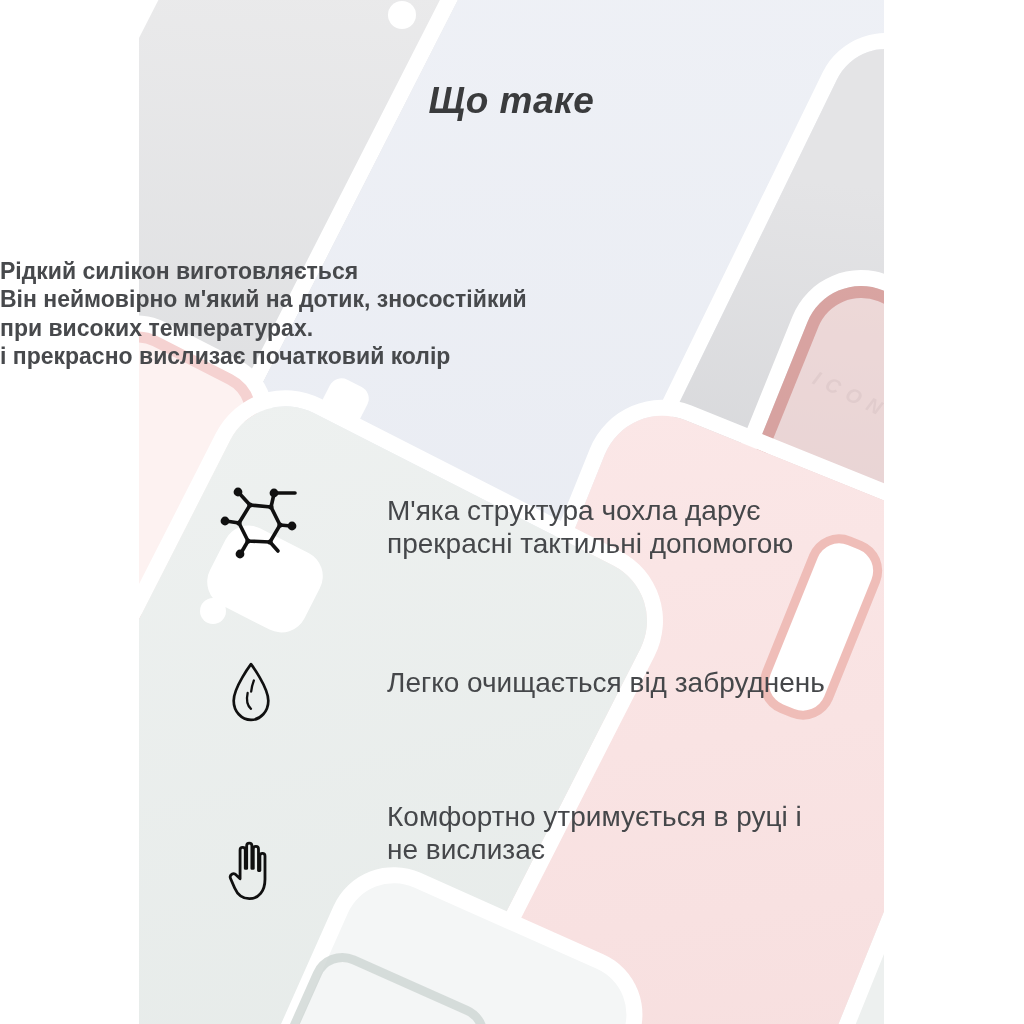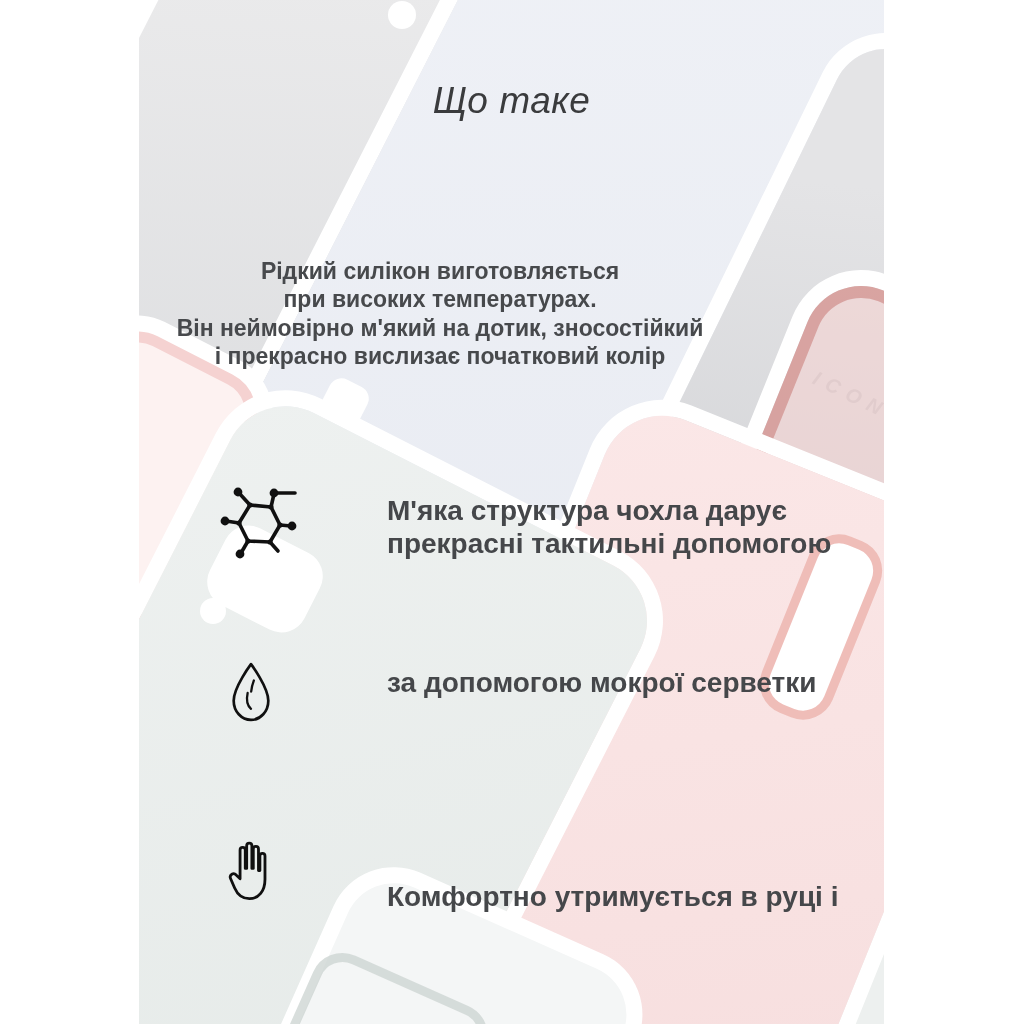--- a/index.html
+++ b/index.html
@@ -44,26 +44,26 @@
           transform:rotate(24deg);background:#edf0ef;}
   .case-h{left:131px;top:910px;width:300px;height:420px;border-radius:50px;
           transform:rotate(24deg);background:#f4f6f6;}
   .rim-h{left:151px;top:975px;width:170px;height:120px;border-radius:32px;
          transform:rotate(24deg);background:transparent;
          border:9px solid rgba(203,211,208,0.75);position:absolute;}
 
   
   .content{position:absolute;left:0;top:0;width:1024px;height:1024px;}
   .title{position:absolute;left:139px;top:78px;width:745px;text-align:center;
-         font-size:37px;line-height:45px;font-weight:400;font-style:italic;
+         font-size:37px;line-height:45px;font-weight:700;font-style:italic;
          color:#3a3b3d;letter-spacing:0.5px;}
-  .intro{position:absolute;left:0;top:257px;width:880px;text-align:center;
+  .intro{position:absolute;left:0;top:257px;width:880px;
          font-size:23px;line-height:28.4px;font-weight:700;color:#47494c;}
   .feature-text{position:absolute;left:387px;font-size:28px;line-height:33px;
-                font-weight:700;color:#45474a;}
+                font-weight:400;color:#45474a;}
   .icon{position:absolute;}
   .icon svg{display:block;}
 </style>
 </head>
 <body>
 
 <div class="canvas">
 
   <div class="strip">
     <div class="case case-c"></div>
@@ -89,22 +89,22 @@
   </div>
 
   <div class="content">
 
     <div class="title">
       <div>Що таке</div>
     </div>
 
     <div class="intro">
       <div>Рідкий силікон виготовляється</div>
+      <div>Він неймовірно м'який на дотик, зносостійкий</div>
       <div>при високих температурах.</div>
-      <div>Він неймовірно м'який на дотик, зносостійкий</div>
       <div>і прекрасно вислизає початковий колір</div>
     </div>
 
     <div class="icon" style="left:220px;top:484px;width:78px;height:80px;">
       <svg width="78" height="80" viewBox="0 0 78 80" fill="none" stroke="#101010" stroke-width="3.6" stroke-linecap="round" stroke-linejoin="round">
         <path d="M30,21 L51,23 L60,41 L50,58 L28,57 L19,39 Z"></path>
         <path d="M30,21 L19,9"></path>
           <circle cx="18" cy="8" r="4.4" fill="#101010" stroke="none"></circle>
         <path d="M51,23 L54,10"></path>
           <circle cx="54" cy="9" r="4.4" fill="#101010" stroke="none"></circle>
@@ -130,32 +130,33 @@
     </div>
 
     <div class="icon" style="left:226px;top:660px;width:50px;height:66px;">
       <svg width="50" height="64" viewBox="0 0 52 64" fill="none" stroke="#101010" stroke-width="2.8" stroke-linecap="round" stroke-linejoin="round">
         <path d="M26,3 C26,3 8,27 8,41 C8,52 16,61 26,61 C36,61 44,52 44,41 C44,27 26,3 26,3 Z"></path>
         <path stroke-width="2.4" d="M29,20 C27.5,24 26.5,28 26.2,31.5"></path>
         <path stroke-width="2.4" d="M22.5,33 C21,40 22,46 26,49.5"></path>
       </svg>
     </div>
     <div class="feature-text" style="top:666px;">
-      <div>за допомогою мокрої серветки</div>
+      <div>Легко очищається від забруднень</div>
     </div>
 
     <div class="icon" style="left:221px;top:835px;width:52px;height:70px;">
       <svg width="52" height="70" viewBox="0 0 48 64" fill="none" stroke="#101010" stroke-width="2.6" stroke-linecap="round" stroke-linejoin="round">
         <path d="M17.6,40 L17.6,13.5 C17.6,10.4 22.4,10.4 22.4,13.5 L22.4,30.5
                  L23.7,30.5 L23.7,9.5 C23.7,6.4 28.5,6.4 28.5,9.5 L28.5,30.5
                  L29.8,30.5 L29.8,12.5 C29.8,9.4 34.6,9.4 34.6,12.5 L34.6,32.5
                  L35.9,32.5 L35.9,19 C35.9,15.9 40.6,15.9 40.6,19 L40.6,40.5
                  C40.6,51.5 34.8,58.5 26.2,58.5
                  C19.5,58.5 15.2,54.6 12.6,48.6
                  L8.8,39.8 C7.4,36.4 11.6,33.8 14,36.6 L17.6,40 Z"></path>
       </svg>
     </div>
-    <div class="feature-text" style="top:880px;">
+    <div class="feature-text" style="top:800px;">
       <div>Комфортно утримується в руці і</div>
+      <div>не вислизає</div>
     </div>
 
   </div>
 </div>
 
 </body></html>

